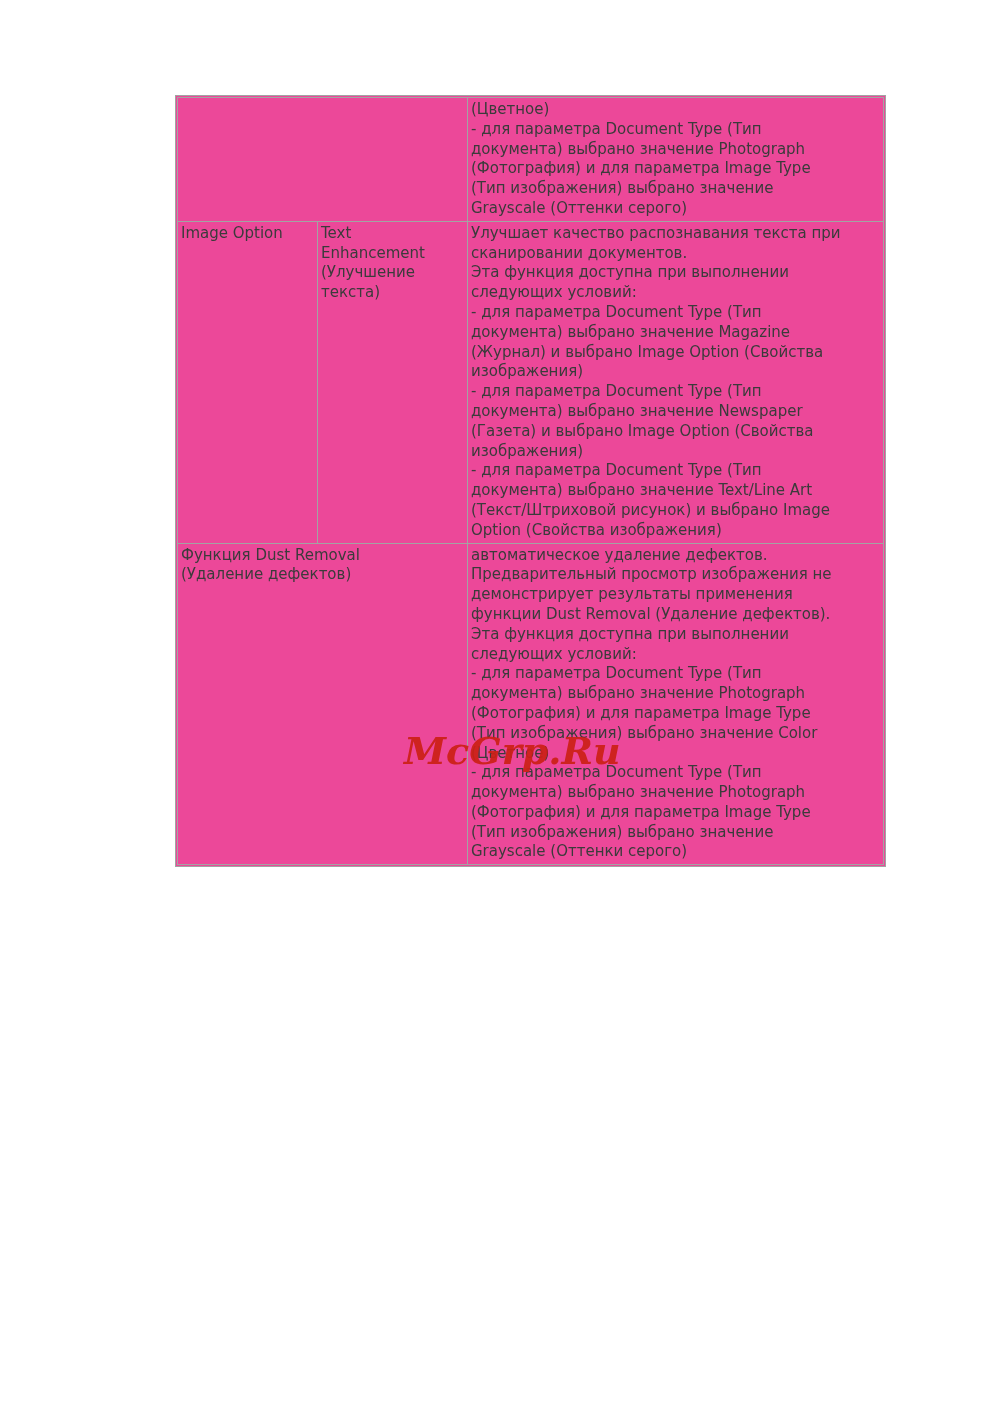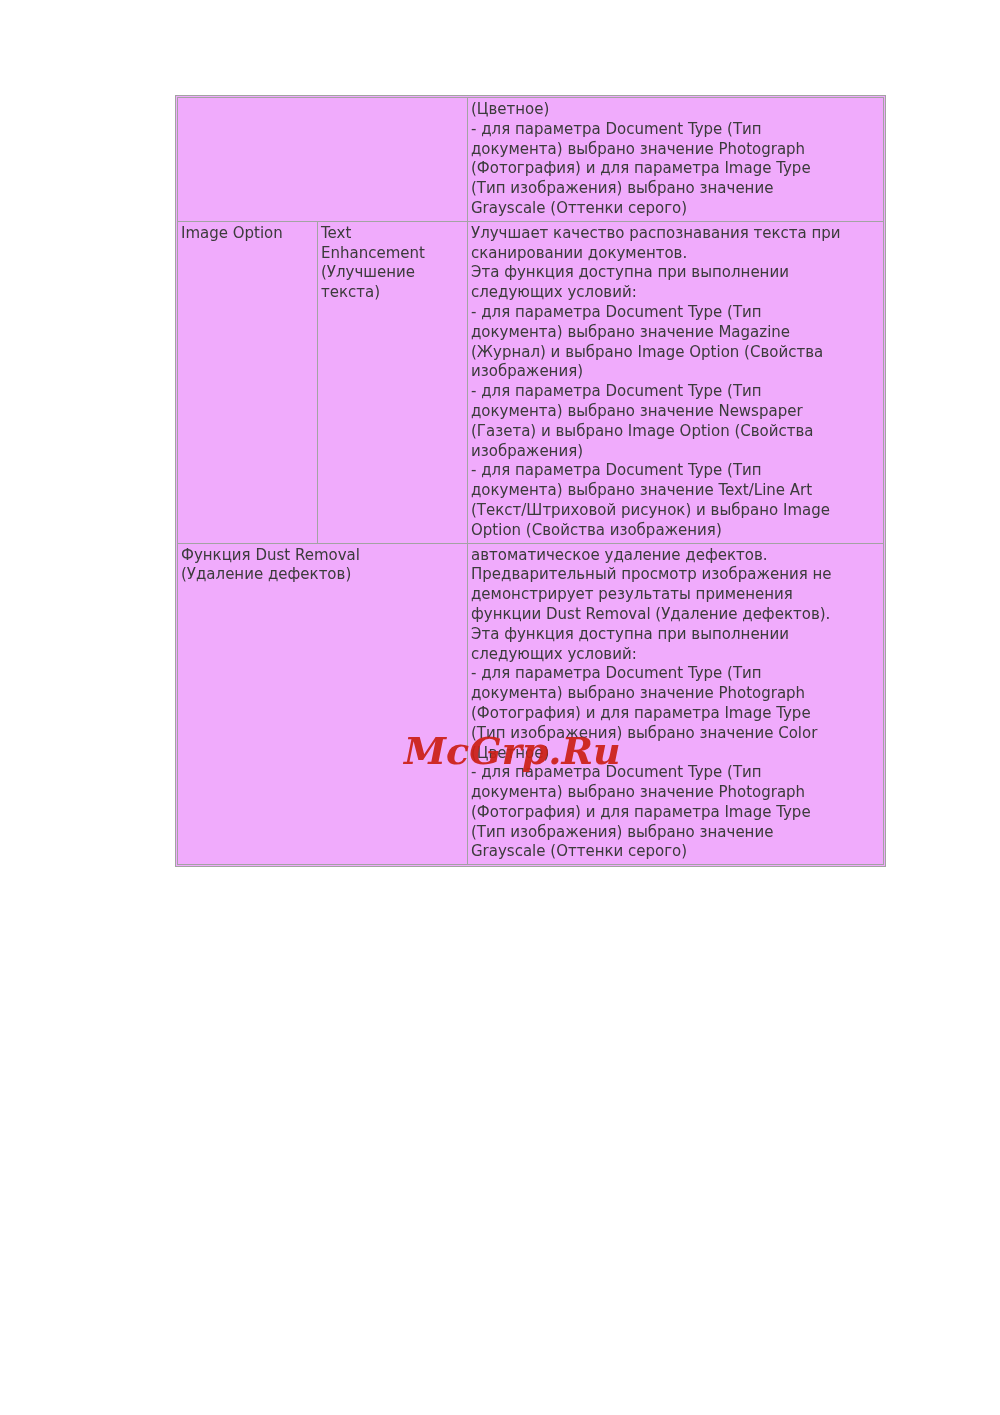--- a/index.html
+++ b/index.html
@@ -11,21 +11,21 @@
     font-family: "DejaVu Sans", "Liberation Sans", sans-serif;
     overflow: hidden;
   }
   .table-wrap {
     position: absolute;
     left: 175px;
     top: 95px;
     width: 711px;
     border: 1px solid #a3a3a3;
     padding: 1px;
-    background: #f0abfc;
+    background: #ec4899;
   }
   table.features {
     width: 100%;
     border-collapse: collapse;
     table-layout: fixed;
   }
   table.features td {
     border: 1px solid #a3a3a3;
     vertical-align: top;
     padding: 2px 3px;

